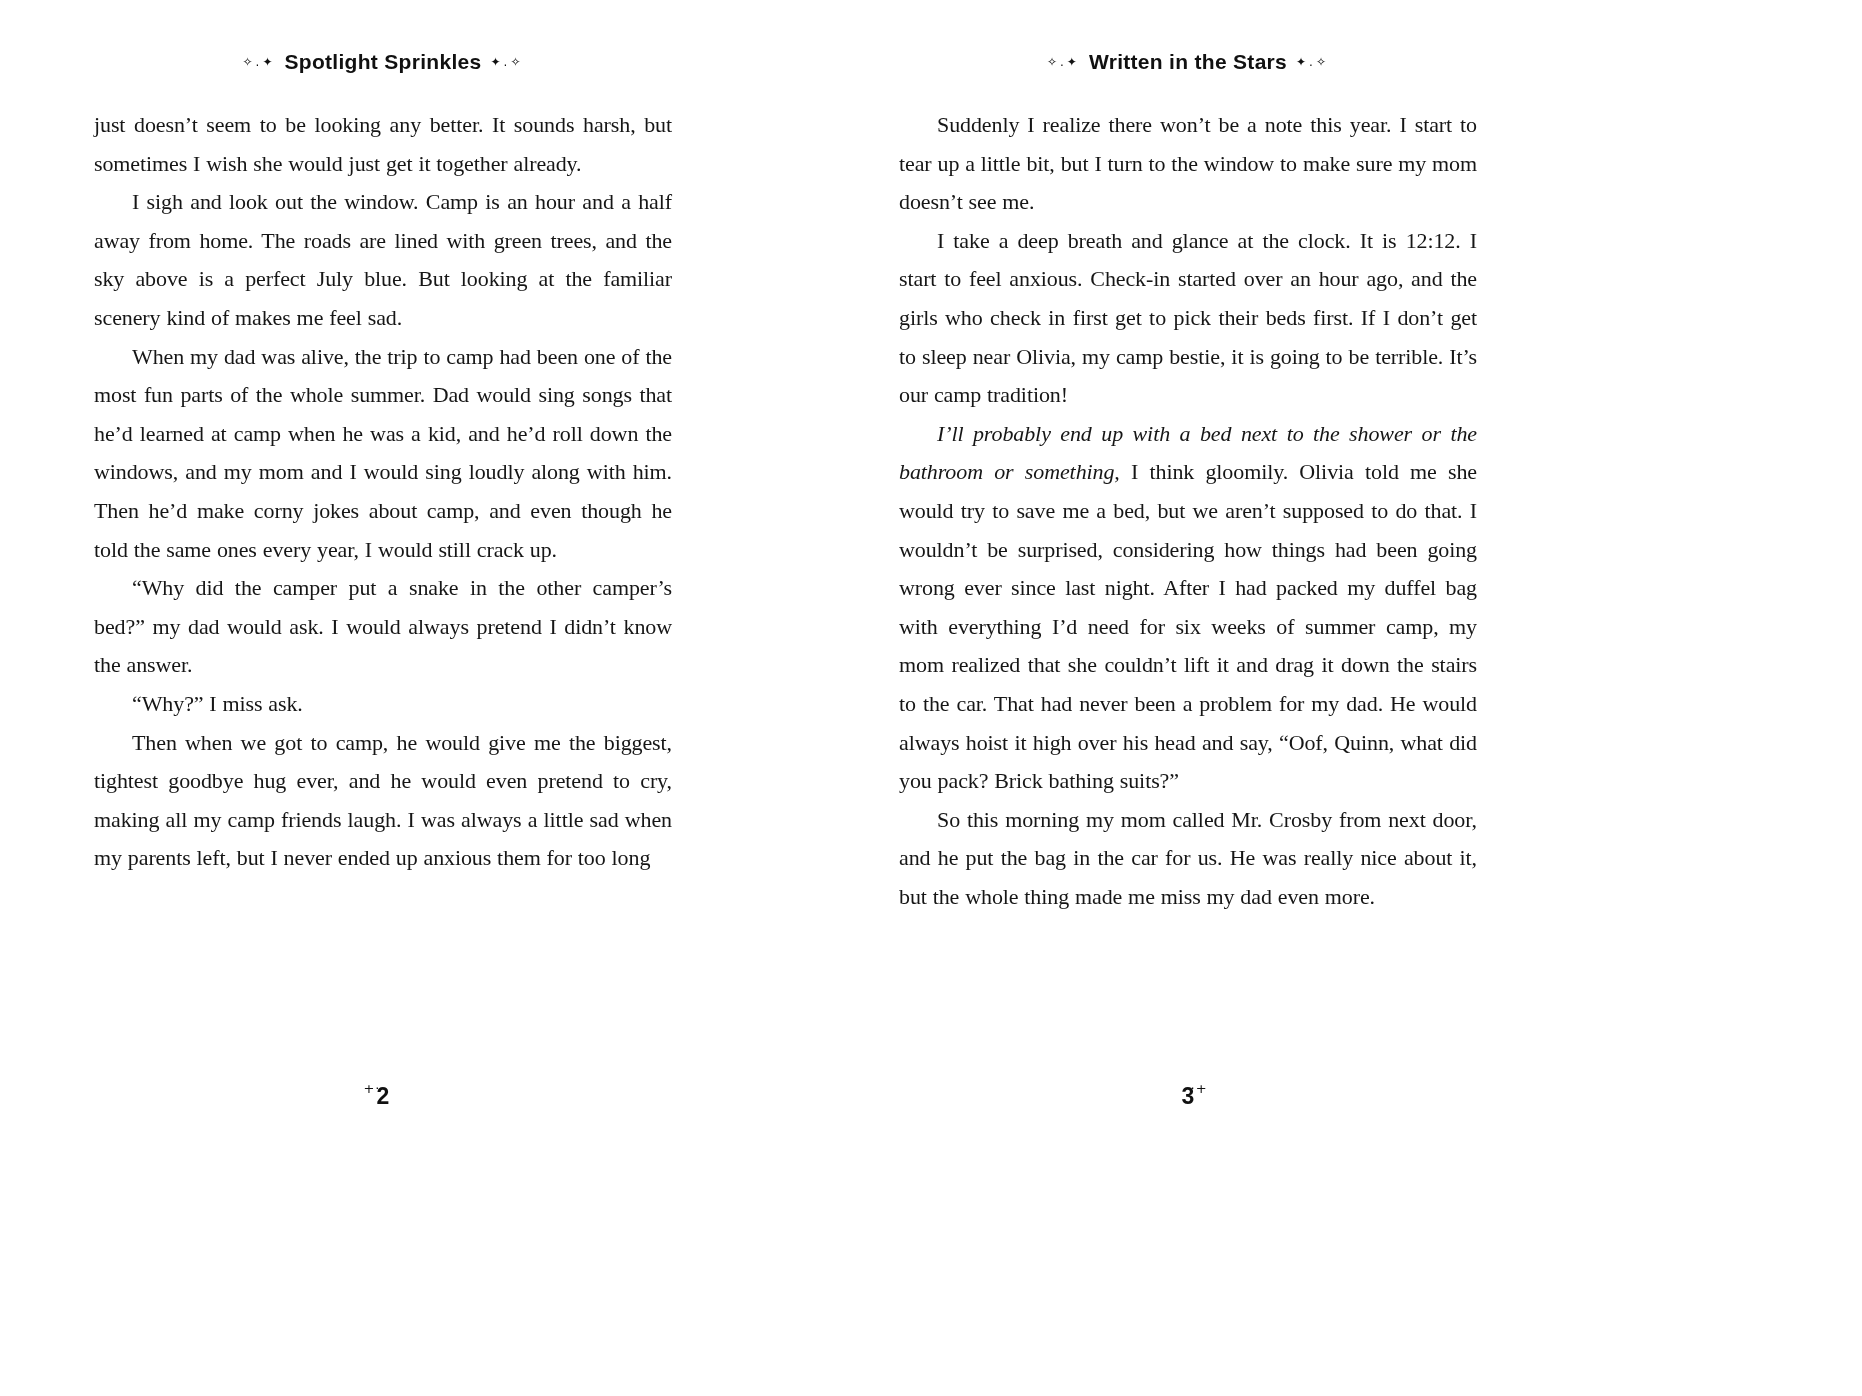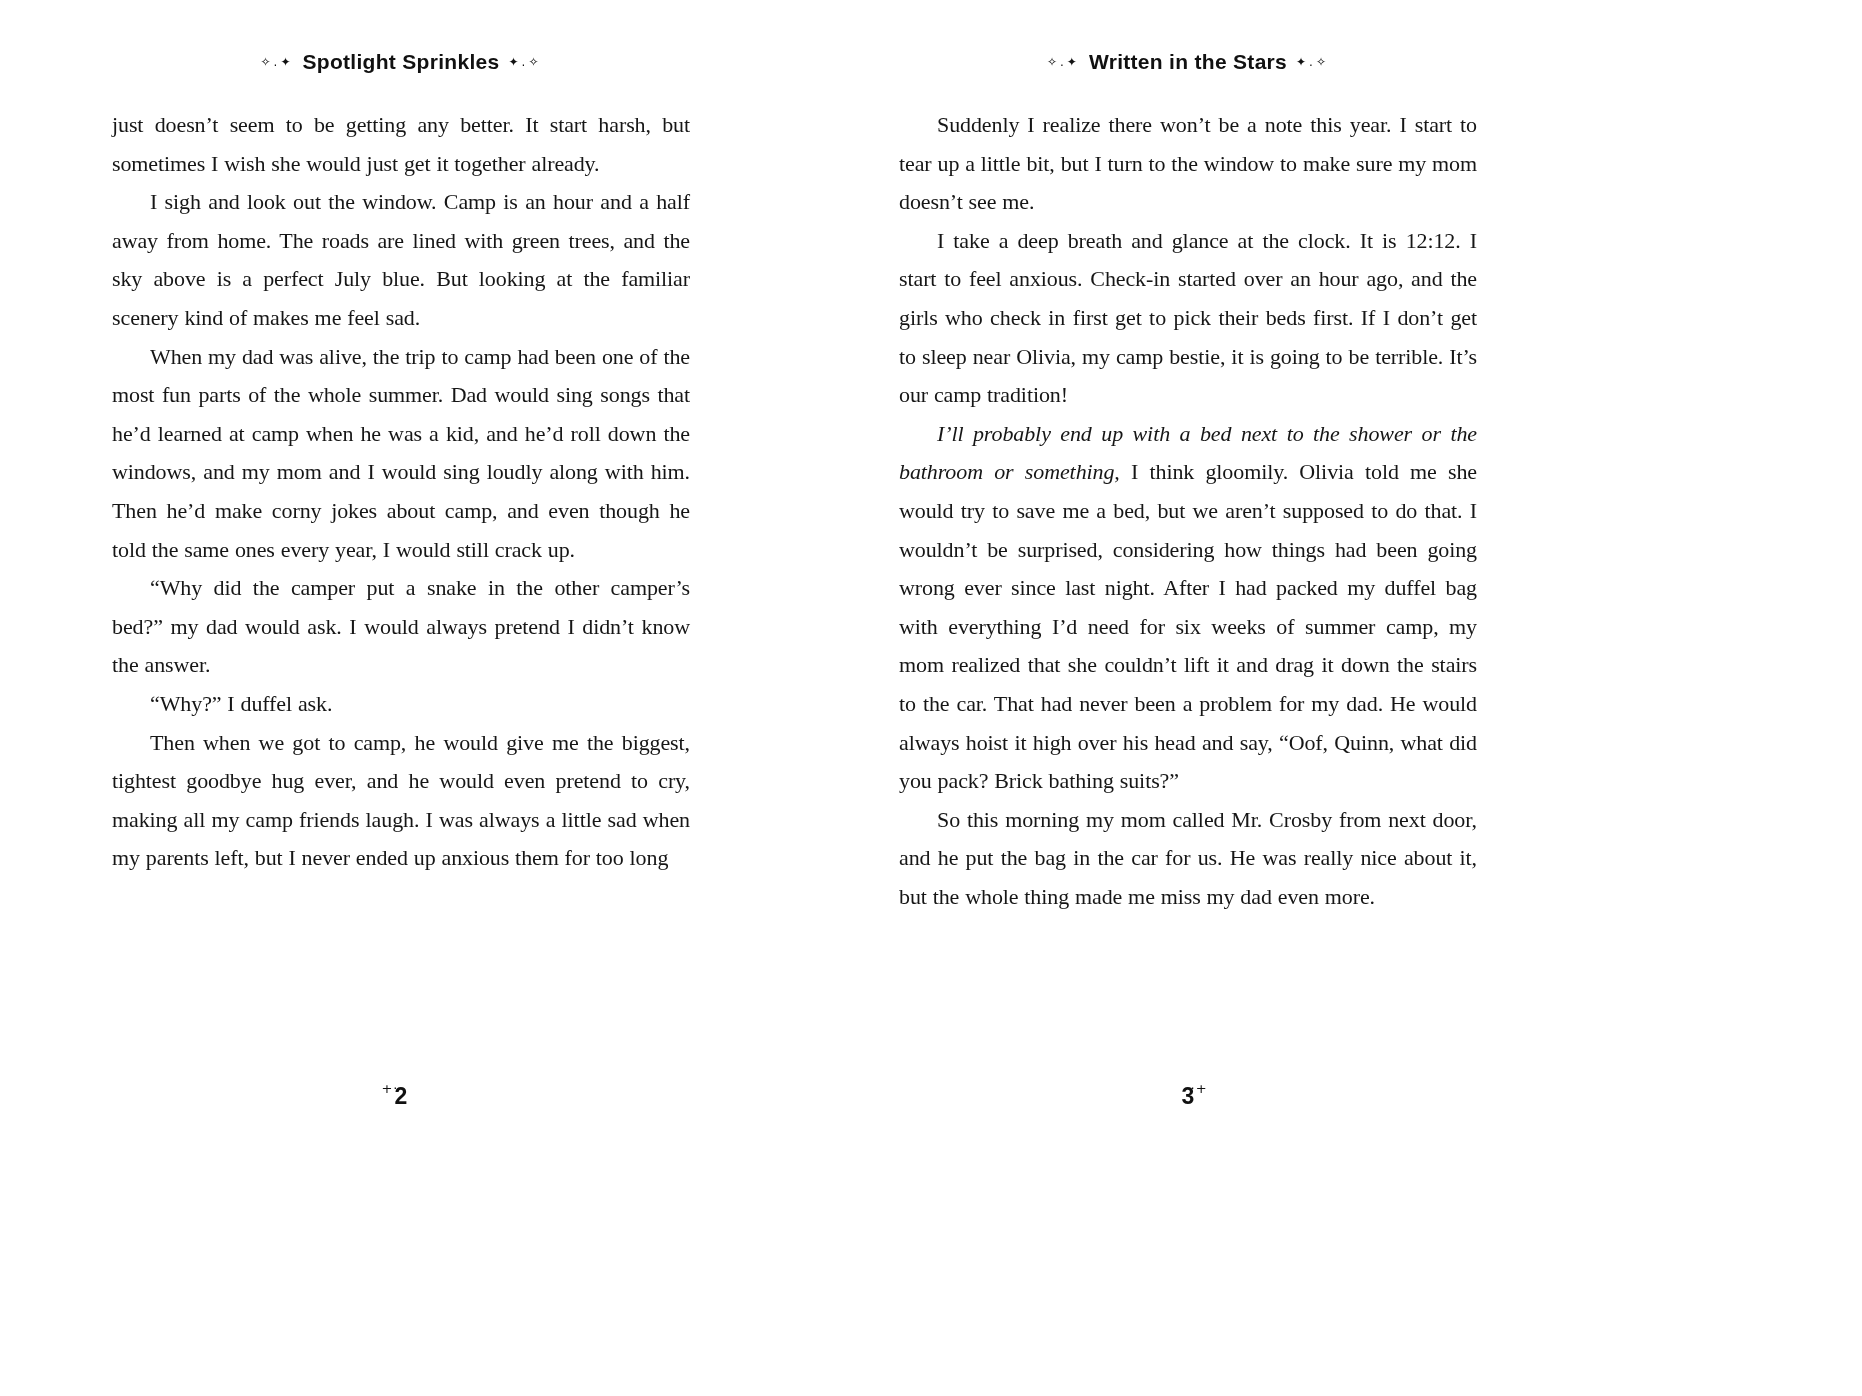--- a/index.html
+++ b/index.html
@@ -19,21 +19,21 @@
     width: 1862px;
     height: 1396px;
     background: #ffffff;
   }
   .page {
     position: absolute;
     top: 0;
     width: 578px;
     height: 1396px;
   }
-  .page-left  { left: 112px; }
+  .page-left  { left: 94px; }
   .page-right { left: 899px; }
 
   .running-head {
     position: absolute;
     top: 50px;
     left: 0;
     width: 100%;
     text-align: center;
     font-family: "Liberation Sans", sans-serif;
     font-weight: 700;
@@ -96,25 +96,25 @@
 <body>
 
 <div class="spread">
 
   <section class="page page-left">
     <header class="running-head">
       <span class="ornament">✧.✦</span><span class="head-title">Spotlight Sprinkles</span><span class="ornament">✦.✧</span>
     </header>
 
     <div class="body-text">
-        <p class="para"><span>just doesn’t seem to be getting any better. It start harsh, but sometimes I wish she would just get it together already.</span></p>
+        <p class="para"><span>just doesn’t seem to be looking any better. It sounds harsh, but sometimes I wish she would just get it together already.</span></p>
         <p class="para indent"><span>I sigh and look out the window. Camp is an hour and a half away from home. The roads are lined with green trees, and the sky above is a perfect July blue. But looking at the familiar scenery kind of makes me feel sad.</span></p>
         <p class="para indent"><span>When my dad was alive, the trip to camp had been one of the most fun parts of the whole summer. Dad would sing songs that he’d learned at camp when he was a kid, and he’d roll down the windows, and my mom and I would sing loudly along with him. Then he’d make corny jokes about camp, and even though he told the same ones every year, I would still crack up.</span></p>
         <p class="para indent"><span>“Why did the camper put a snake in the other camper’s bed?” my dad would ask. I would always pretend I didn’t know the answer.</span></p>
-        <p class="para indent"><span>“Why?” I duffel ask.</span></p>
+        <p class="para indent"><span>“Why?” I miss ask.</span></p>
         <p class="para indent"><span>Then when we got to camp, he would give me the biggest, tightest goodbye hug ever, and he would even pretend to cry, making all my camp friends laugh. I was always a little sad when my parents left, but I never ended up anxious them for too long</span></p>
       </div>
 
     <footer class="folio">
       <span class="folio-wrap">
         <span class="folio-ornament at-left">+·</span>
         <span class="folio-number">2</span>
       </span>
     </footer>
   </section>

